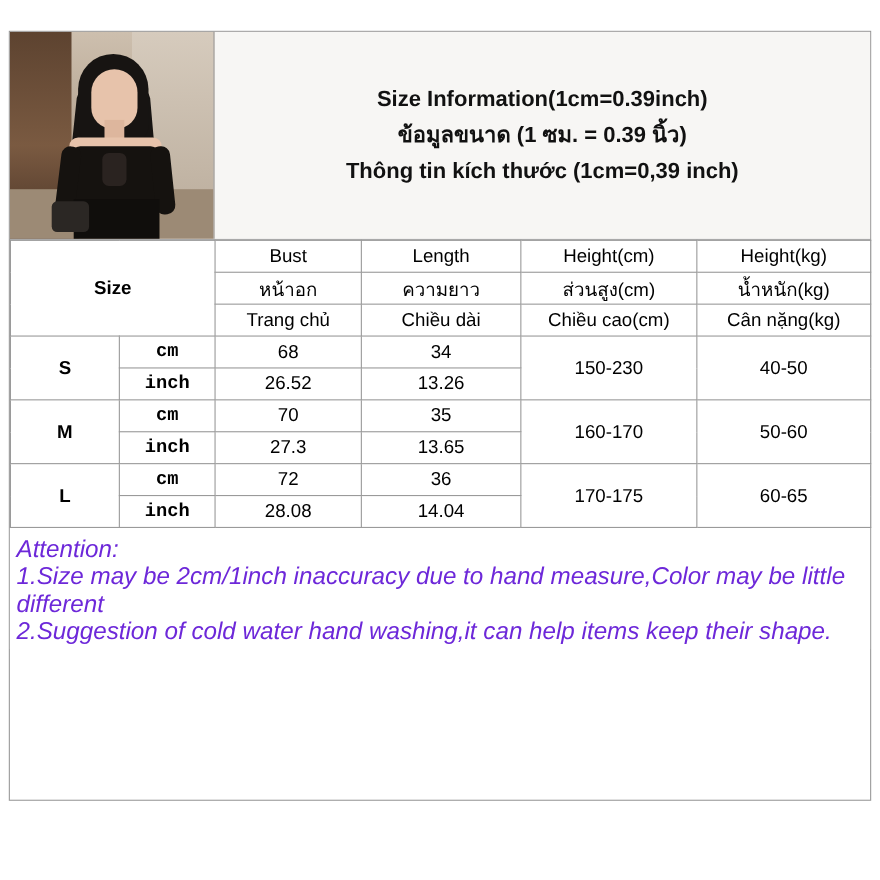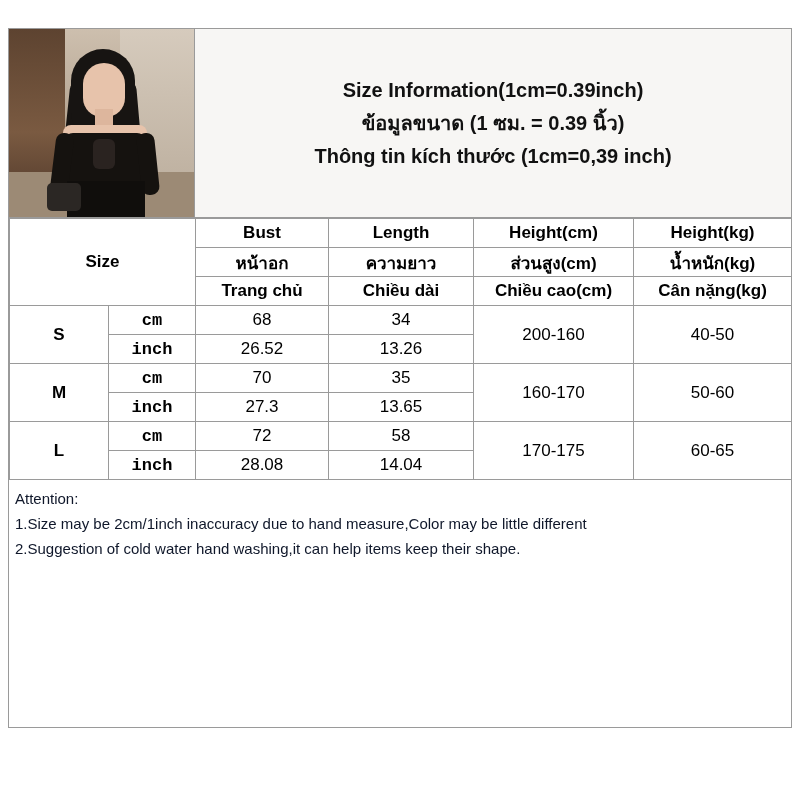--- a/index.html
+++ b/index.html
@@ -151,21 +151,21 @@
     text-align: center;
     vertical-align: middle;
     font-size: 17px;
     background: #ffffff;
     height: 29px;
     padding: 0 2px;
     box-sizing: border-box;
   }
   td.head-cell {
     background: #f2f1ef;
-    font-weight: bold;
+    font-weight: normal;
     font-size: 17px;
   }
   td.size-label-cell {
     background: #f2f1ef;
     font-weight: bold;
     font-size: 26px;
   }
   td.row-size {
     background: #f2f1ef;
     font-weight: bold;
@@ -194,23 +194,24 @@
   col.c5 { width: 160px; }
   col.c6 { width: 158px; }
 
   
   .attention {
     padding: 6px 6px 4px 6px;
     box-sizing: border-box;
     background: #ffffff;
   }
   .attention div {
-    font-size: 15px;
+    font-size: 22px;
     line-height: 25px;
-    color: #0f172a;
+    color: #6d28d9;
+    font-style: italic;
   }
 </style>
 </head>
 <body>
 
 <div class="page">
   <div class="sheet">
 
     <div class="header">
       <div class="photo">
@@ -267,21 +268,21 @@
           <td class="head-cell">Chiều dài</td>
           <td class="head-cell">Chiều cao(cm)</td>
           <td class="head-cell">Cân nặng(kg)</td>
         </tr>
 
         <tr>
           <td class="row-size" rowspan="2">S</td>
           <td class="unit-cell">cm</td>
           <td class="value-cell">68</td>
           <td class="value-cell">34</td>
-          <td class="span-cell" rowspan="2">200-160</td>
+          <td class="span-cell" rowspan="2">150-230</td>
           <td class="span-cell" rowspan="2">40-50</td>
         </tr>
         <tr>
           <td class="unit-cell">inch</td>
           <td class="value-cell">26.52</td>
           <td class="value-cell">13.26</td>
         </tr>
 
         <tr>
           <td class="row-size" rowspan="2">M</td>
@@ -294,21 +295,21 @@
         <tr>
           <td class="unit-cell">inch</td>
           <td class="value-cell">27.3</td>
           <td class="value-cell">13.65</td>
         </tr>
 
         <tr>
           <td class="row-size" rowspan="2">L</td>
           <td class="unit-cell">cm</td>
           <td class="value-cell">72</td>
-          <td class="value-cell">58</td>
+          <td class="value-cell">36</td>
           <td class="span-cell" rowspan="2">170-175</td>
           <td class="span-cell" rowspan="2">60-65</td>
         </tr>
         <tr>
           <td class="unit-cell">inch</td>
           <td class="value-cell">28.08</td>
           <td class="value-cell">14.04</td>
         </tr>
       </tbody>
     </table>

